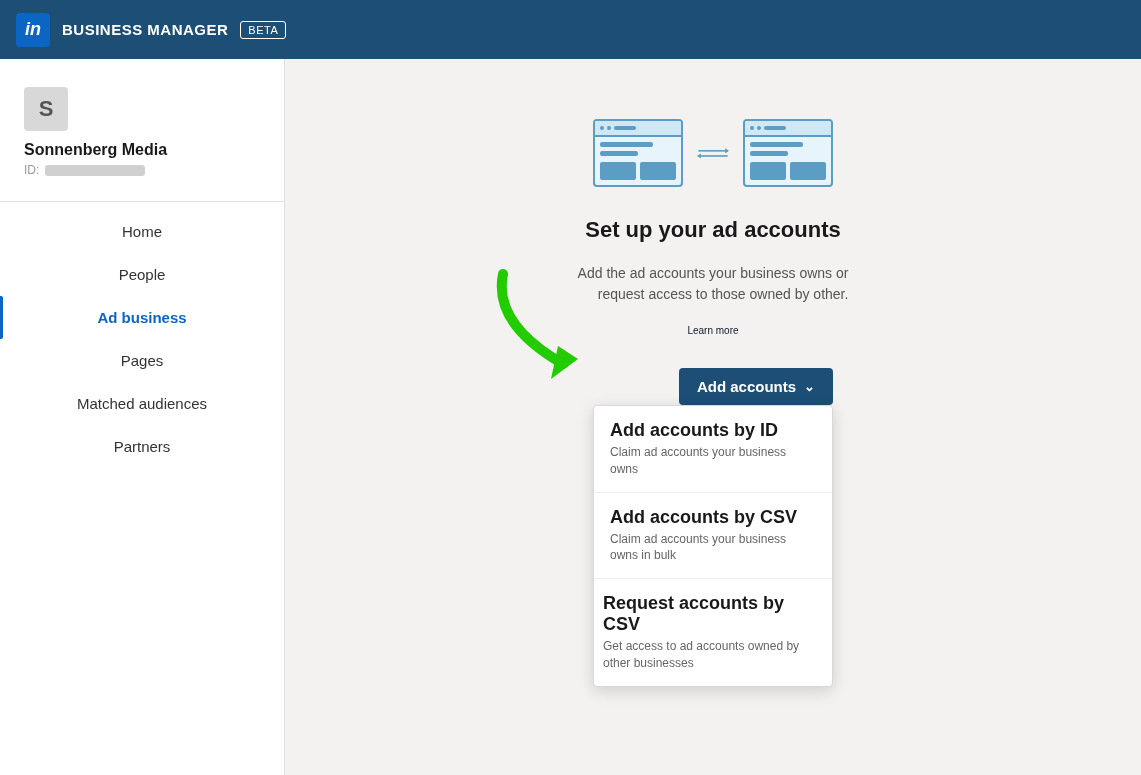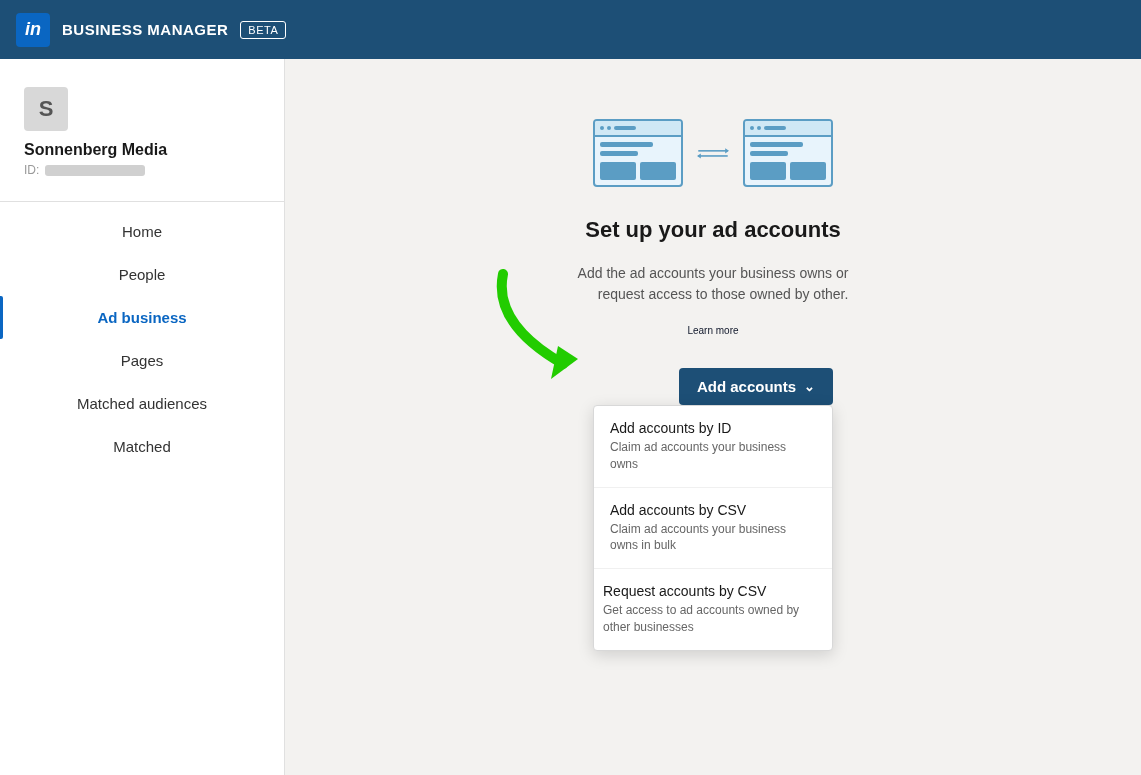--- a/index.html
+++ b/index.html
@@ -263,22 +263,22 @@
       width: 240px;
       margin-top: 0;
     }
     .dropdown-item {
       padding: 14px 16px;
       border-bottom: 1px solid #f0f0f0;
       cursor: pointer;
     }
     .dropdown-item:last-child { border-bottom: none; padding-left: 9px; }
     .dropdown-item-title {
-      font-size: 14px;
-      font-weight: 400;
+      font-size: 18px;
+      font-weight: 700;
       color: #191919;
       margin-bottom: 3px;
     }
     .dropdown-item-desc {
       font-size: 12px;
       color: #666;
       line-height: 1.4;
     }
 
     .btn-and-dropdown {
@@ -319,21 +319,21 @@
       <li class="nav-item active">
         <a class="nav-link active">Ad business</a>
       </li>
       <li class="nav-item">
         <a class="nav-link">Pages</a>
       </li>
       <li class="nav-item">
         <a class="nav-link">Matched audiences</a>
       </li>
       <li class="nav-item">
-        <a class="nav-link">Matched</a>
+        <a class="nav-link">Partners</a>
       </li>
     </ul>
   </nav>
 
   <main class="content">
     <div class="center-card">
 
       <div class="browser-illustration">
         <div class="browser-window">
           <div class="browser-titlebar">

